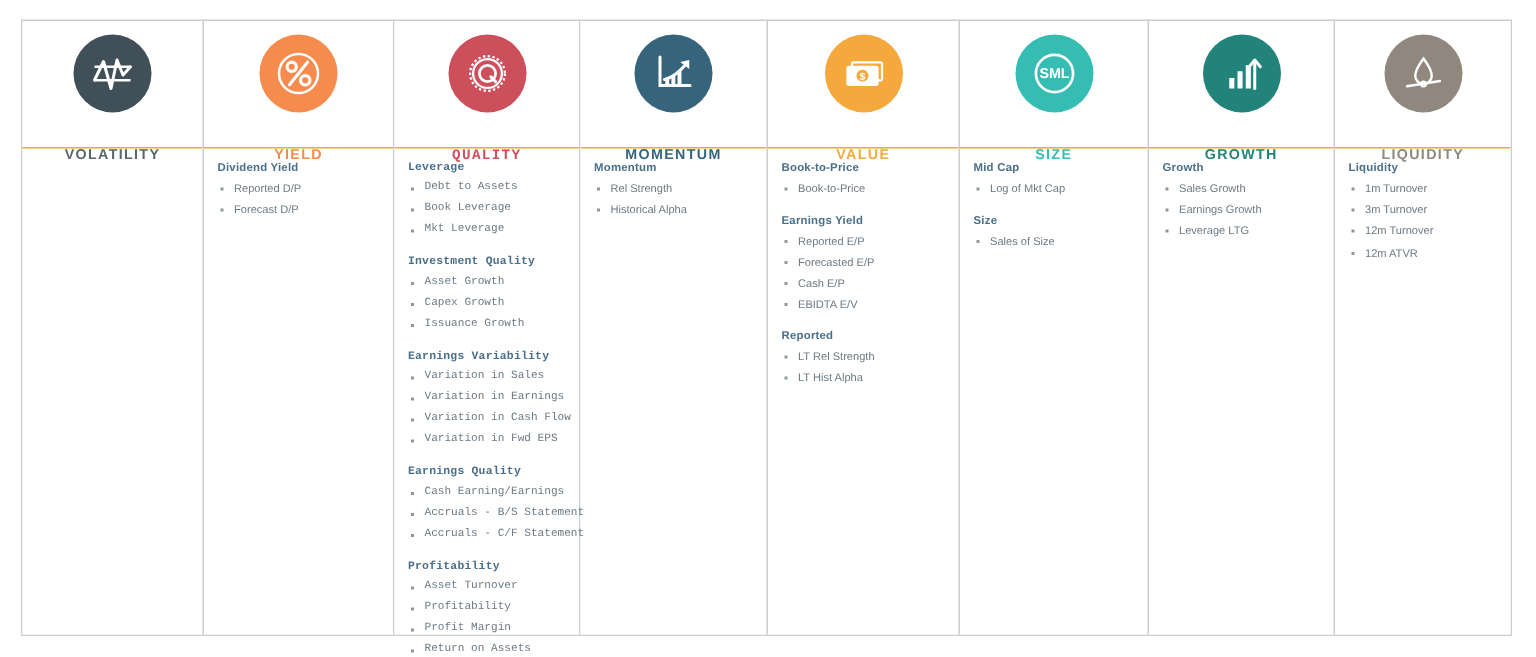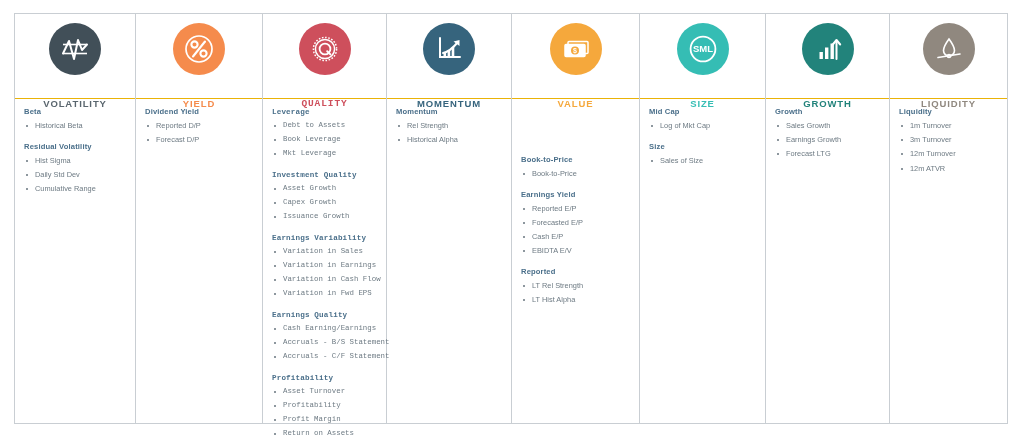--- a/index.html
+++ b/index.html
@@ -27,21 +27,21 @@
     flex-direction:column;
     background:#fff;
   }
   .col:last-child{border-right:none;}
 
   
   .w-volatility{width:121px;}
   .w-yield{width:127px;}
   .w-quality{width:124px;font-family:Liberation Mono, monospace;}
   .w-momentum{width:125px;}
-  .w-value{width:128px;gap:48px;}
+  .w-value{width:128px;}
   .w-size{width:126px;}
   .w-growth{width:124px;}
   .w-liquidity{width:117px;}
 
   .col-head{
     height:85px;
     box-sizing:border-box;
     border-bottom:1px solid #eab308;
     display:flex;
     flex-direction:column;
@@ -112,36 +112,20 @@
     <div class="col-head">
       <div class="icon-wrap" style="background:#414f58;">
         <svg width="34" height="34" viewBox="0 0 34 34" aria-hidden="true">
           <line x1="5" y1="12.5" x2="29" y2="12.5" stroke="#ffffff" stroke-width="1.6"></line>
           <line x1="5" y1="21.5" x2="29" y2="21.5" stroke="#ffffff" stroke-width="1.6"></line>
           <polyline points="5,21.5 11,9 16,27 20,8 24,18 29,12.5" fill="none" stroke="#ffffff" stroke-width="2" stroke-linejoin="round" stroke-linecap="round"></polyline>
         </svg>
       </div>
       <div class="col-title" style="color:#5a666e;">VOLATILITY</div>
     </div>
-    <div class="col-body">
-      <div class="group">
-        <div class="group-title">Beta</div>
-        <ul class="items">
-          <li>Historical Beta</li>
-        </ul>
-      </div>
-      <div class="group">
-        <div class="group-title">Residual Volatility</div>
-        <ul class="items">
-          <li>Hist Sigma</li>
-          <li>Daily Std Dev</li>
-          <li>Cumulative Range</li>
-        </ul>
-      </div>
-    </div>
   </div>
 
   <div class="col w-yield">
     <div class="col-head">
       <div class="icon-wrap" style="background:#f58b4c;">
         <svg width="34" height="34" viewBox="0 0 34 34" aria-hidden="true">
           <circle cx="17" cy="17" r="13" fill="none" stroke="#ffffff" stroke-width="1.7"></circle>
           <circle cx="12.5" cy="12.5" r="3.1" fill="none" stroke="#ffffff" stroke-width="2.1"></circle>
           <circle cx="21.5" cy="21.5" r="3.1" fill="none" stroke="#ffffff" stroke-width="2.1"></circle>
           <line x1="23" y1="9.5" x2="11" y2="24.5" stroke="#ffffff" stroke-width="2.1" stroke-linecap="round"></line>
@@ -321,21 +305,21 @@
         </svg>
       </div>
       <div class="col-title" style="color:#22837b;">GROWTH</div>
     </div>
     <div class="col-body">
       <div class="group">
         <div class="group-title">Growth</div>
         <ul class="items">
           <li>Sales Growth</li>
           <li>Earnings Growth</li>
-          <li>Forecast LTG</li>
+          <li>Leverage LTG</li>
         </ul>
       </div>
     </div>
   </div>
 
   <div class="col w-liquidity">
     <div class="col-head">
       <div class="icon-wrap" style="background:#90887f;">
         <svg width="34" height="34" viewBox="0 0 34 34" aria-hidden="true">
           <path d="M17 7 C17 7, 11.5 14.5, 11.5 18.5 A5.5 5.5 0 0 0 22.5 18.5 C22.5 14.5, 17 7, 17 7 Z" fill="none" stroke="#ffffff" stroke-width="1.6"></path>

